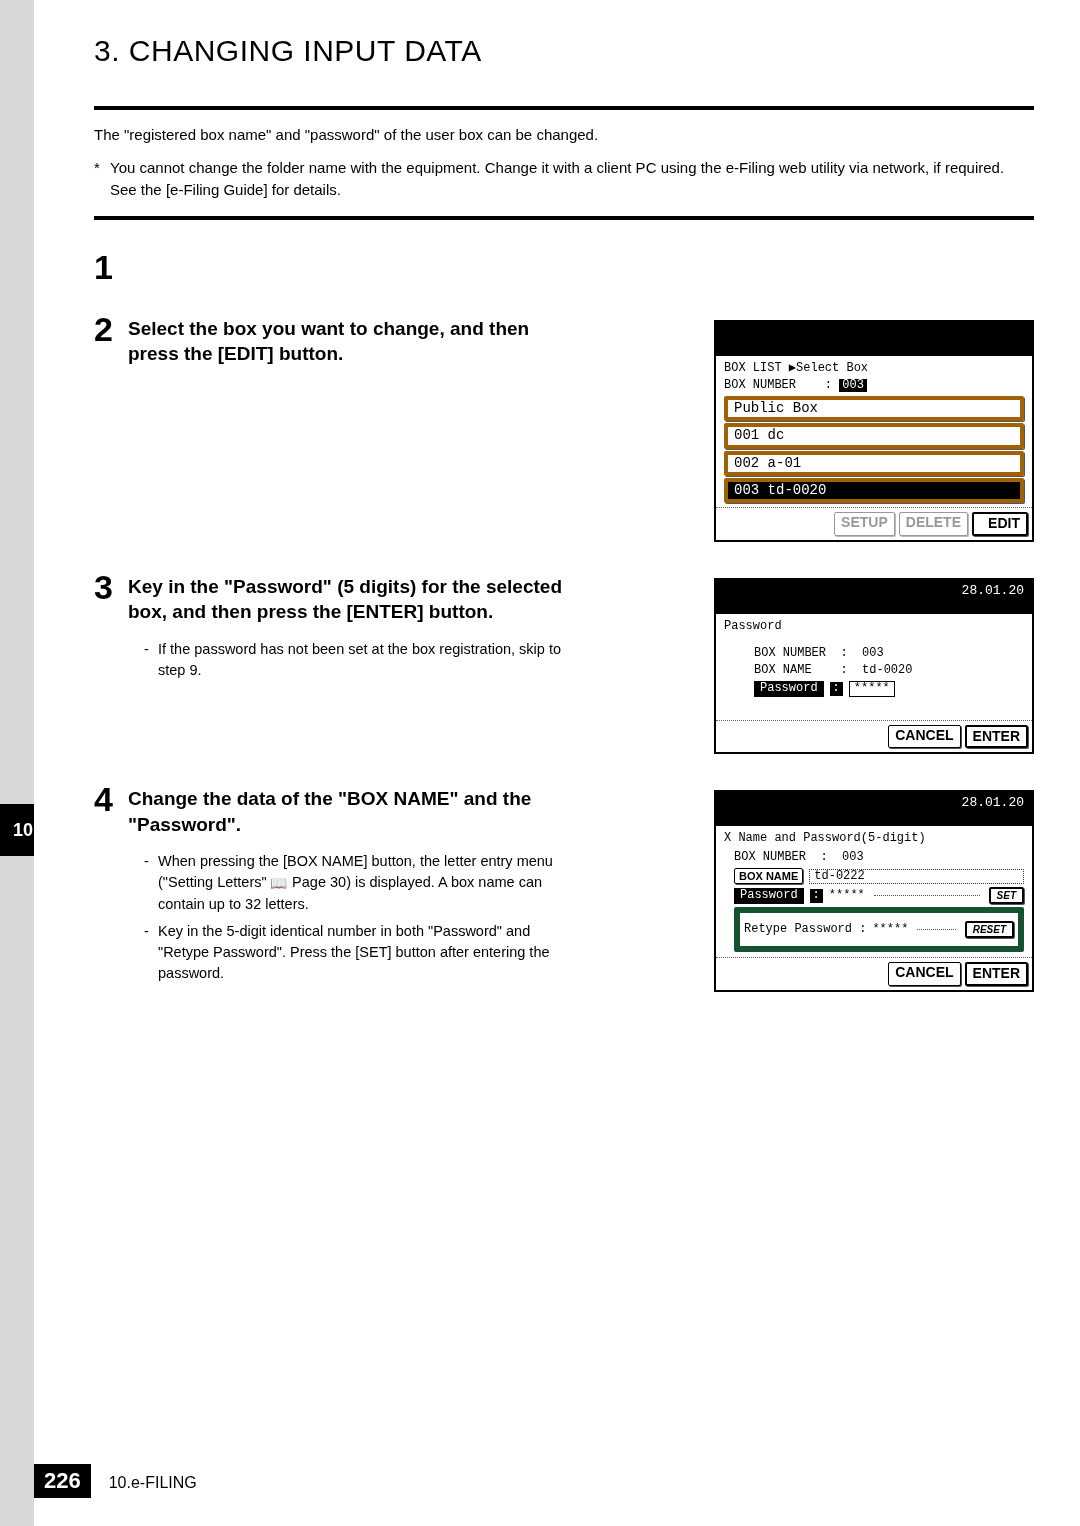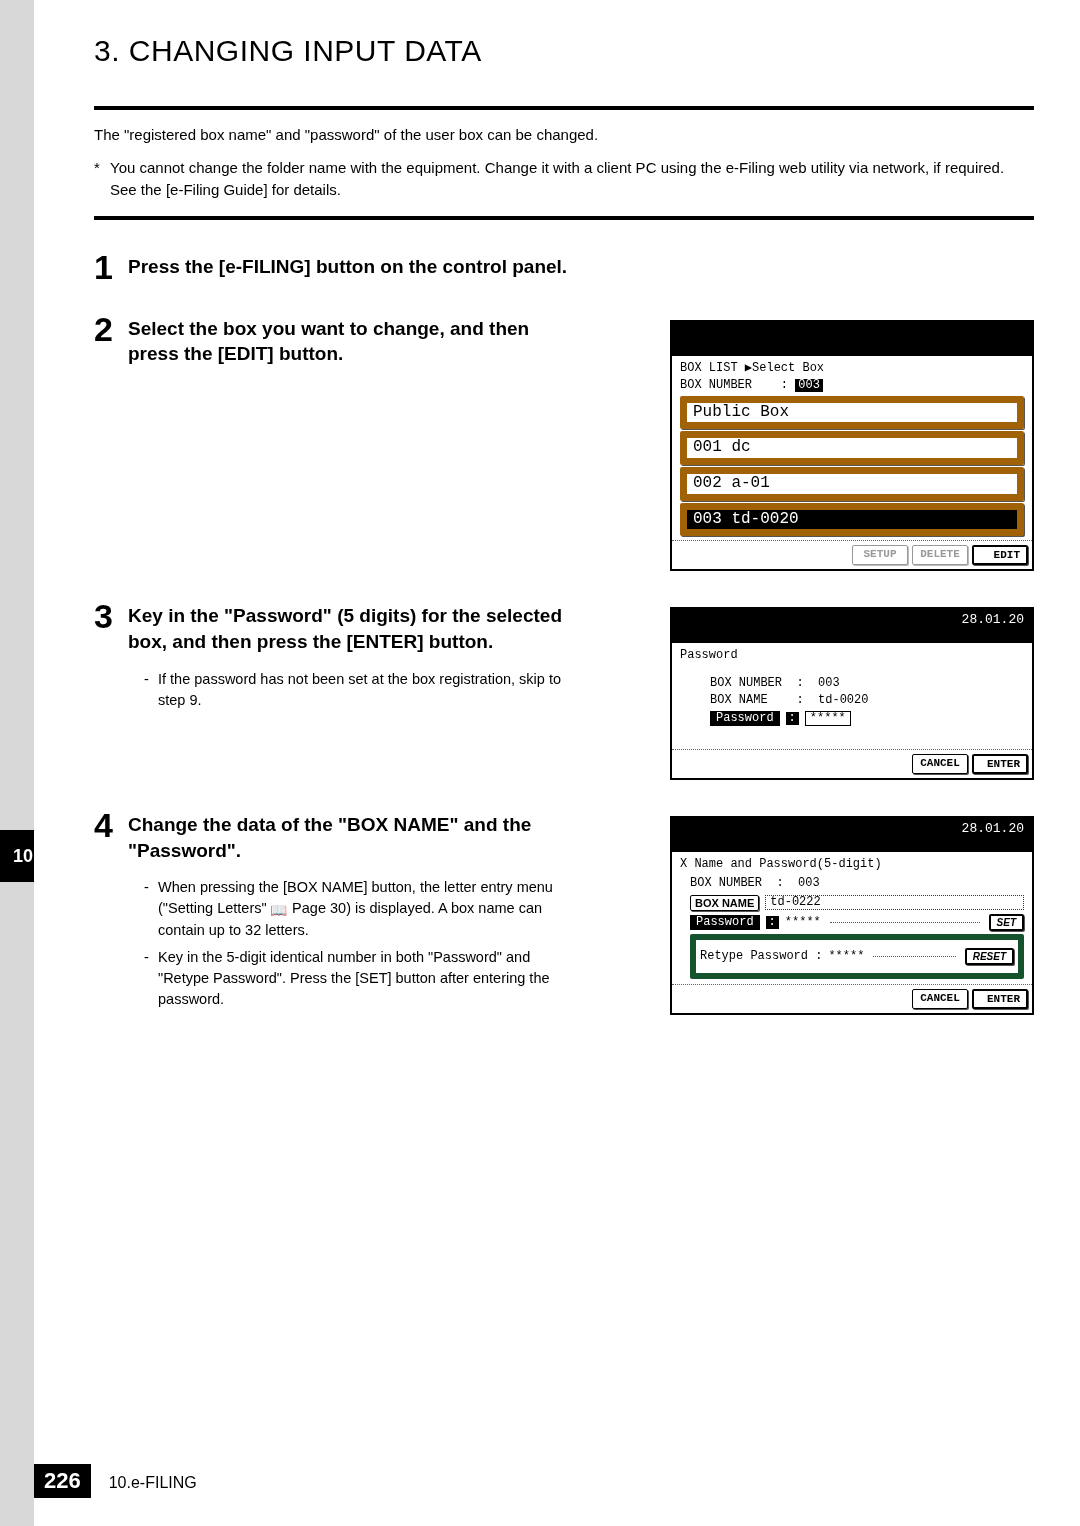--- a/index.html
+++ b/index.html
@@ -38,21 +38,21 @@
   .note-row {
     display: flex;
     font-size: 15px;
     line-height: 1.5;
     margin-bottom: 14px;
   }
   .note-star { width: 16px; flex: none; }
   .steps { margin-top: 30px; }
   .step { display: flex; margin-bottom: 28px; }
   .step-left { width: 490px; flex: none; }
-  .step-right { width: 364px; flex: none; margin-left: auto; }
+  .step-right { width: 320px; flex: none; margin-left: auto; }
   .step-head { display: flex; align-items: flex-start; }
   .step-num {
     font-size: 34px;
     font-weight: bold;
     line-height: 1;
     width: 34px;
     flex: none;
   }
   .step-title {
     font-size: 19px;
@@ -104,42 +104,42 @@
   .lcd .body { padding: 6px 8px 2px 8px; }
   .lcd .breadcrumb { font-size: 12px; margin-bottom: 4px; }
   .lcd .bnrow { font-size: 12px; margin-bottom: 4px; }
   .inv {
     background: #000;
     color: #fff;
     padding: 0 3px;
     display: inline-block;
   }
   .boxline {
-    border: 7px solid #a16207;
+    border: 4px solid #a16207;
     padding: 1px 6px;
     margin: 2px 0;
-    font-size: 16px;
+    font-size: 14px;
     border-radius: 2px;
     box-shadow: 1px 1px 0 #555;
   }
   .boxline.sel {
     background: #000;
     color: #fff;
   }
   .btnrow {
     display: flex;
     gap: 4px;
     justify-content: flex-end;
     border-top: 1px dotted #666;
     padding: 4px 4px 4px 4px;
   }
   .lcdbtn {
     border: 1px solid #000;
-    font-family: Liberation Mono, monospace;
-    font-size: 11px;
+    font-family: Liberation Sans, sans-serif;
+    font-size: 14px;
     font-weight: bold;
     padding: 2px 6px;
     background: #fff;
     min-width: 56px;
     text-align: center;
     border-radius: 2px;
     box-shadow: 1px 1px 0 #555;
   }
   .lcdbtn.dim { color: #999; border-color: #999; box-shadow: 1px 1px 0 #bbb; }
   .lcdbtn.dbl { border: 2px solid #000; text-align: right; }
@@ -197,21 +197,20 @@
     top: 804px;
     width: 46px;
     height: 52px;
     background: #000;
     color: #fff;
     font-size: 18px;
     font-weight: bold;
     display: flex;
     align-items: center;
     justify-content: center;
-    margin-top: 26px;
   }
   
   .footer {
     position: absolute;
     left: 34px;
     bottom: 28px;
     display: flex;
     align-items: baseline;
     gap: 18px;
   }
@@ -245,21 +244,20 @@
   </div>
 
   <div class="thick-rule"></div>
 
   <div class="steps">
 
     <div class="step">
       <div class="step-left">
         <div class="step-head">
           <div class="step-num">1</div>
-          <div class="step-title">Press the [e-FILING] button on the control panel.</div>
         </div>
       </div>
     </div>
 
     <div class="step">
       <div class="step-left">
         <div class="step-head">
           <div class="step-num">2</div>
           <div class="step-title">Select the box you want to change, and then press the [EDIT] button.</div>
         </div>

